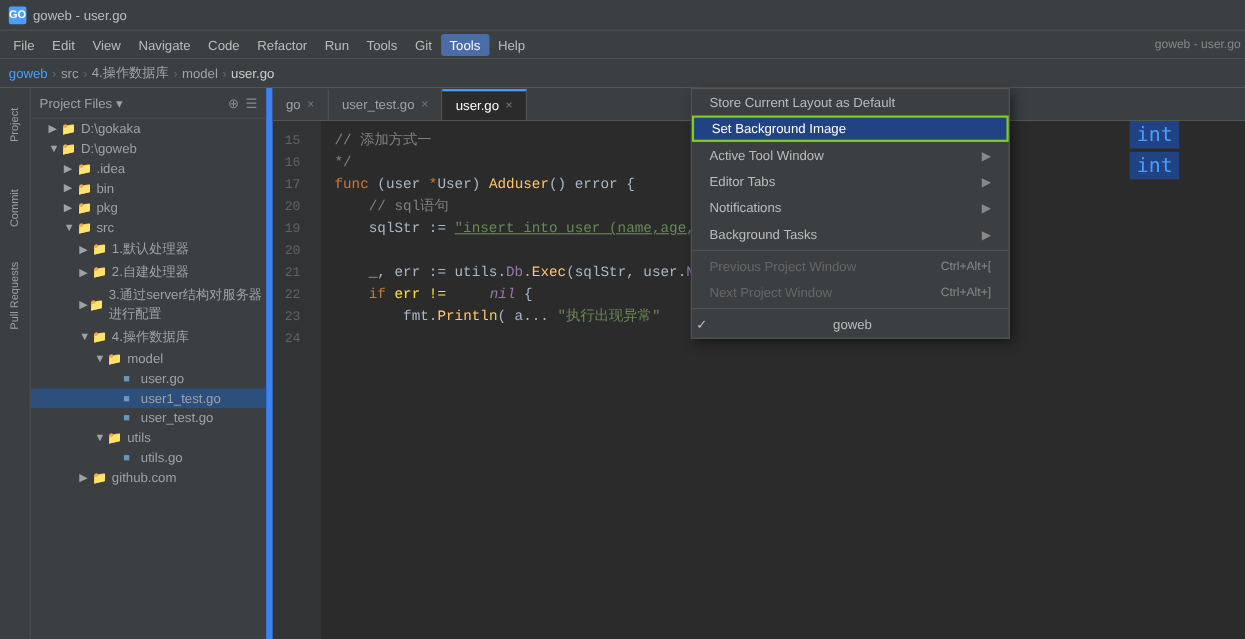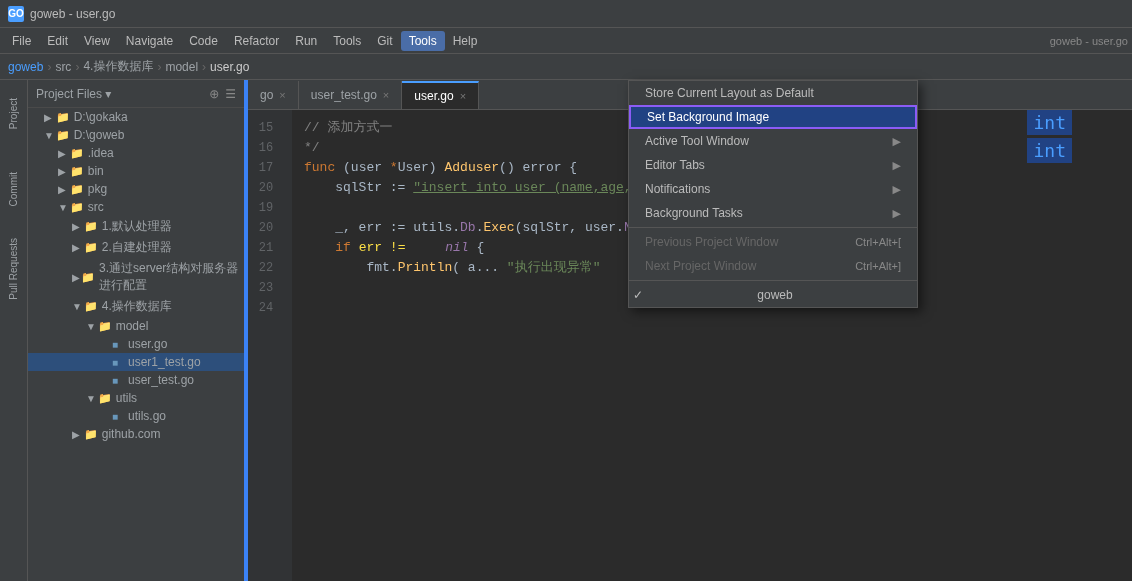--- a/index.html
+++ b/index.html
@@ -90,21 +90,21 @@
       cursor: pointer;
       border-radius: 3px;
       color: #9da2a6;
       font-size: 11px;
     }
 
     
     .file-tree {
       width: 220px;
       background: #3c3f41;
-      border-right: 4px solid #3b82f6;
+      border-right: 6px solid #3b82f6;
       overflow-y: auto;
       font-size: 12px;
     }
     .file-tree-header {
       height: 28px;
       display: flex;
       align-items: center;
       padding: 0 8px;
       color: #9da2a6;
       background: #3c3f41;
@@ -220,21 +220,21 @@
       display: flex;
       align-items: center;
       padding: 0 16px;
       color: #bbb;
       cursor: pointer;
       justify-content: space-between;
     }
     .dropdown-item.highlighted {
       background: #214283;
       color: white;
-      border: 2px solid #8b5cf6;
+      border: 2px solid #84cc16;
     }
     .dropdown-item.disabled { color: #666; cursor: default; }
     .dropdown-item.checked { padding-left: 4px; }
     .check-mark { width: 12px; margin-right: 4px; color: #bbb; }
     .shortcut { color: #888; font-size: 11px; }
     .submenu-arrow { color: #888; font-size: 11px; }
     .dropdown-separator {
       height: 1px;
       background: #555;
       margin: 2px 0;
@@ -424,20 +424,23 @@
         <div class="code-line">
           <span class="cmt">// 添加方式一</span>
         </div>
         <div class="code-line">
           <span style="color:#808080;">*/</span>
         </div>
         <div class="code-line">
           <span class="kw">func</span> <span style="color:#a9b7c6;">(user </span><span style="color:#cc7832;">*</span><span style="color:#a9b7c6;">User)</span> <span class="fn">Adduser</span><span style="color:#a9b7c6;">() </span><span style="color:#a9b7c6;">error {</span>
         </div>
         <div class="code-line">
+          <span class="cmt">&nbsp;&nbsp;&nbsp;&nbsp;// sql语句</span>
+        </div>
+        <div class="code-line">
           <span style="color:#a9b7c6;">&nbsp;&nbsp;&nbsp;&nbsp;sqlStr := </span><span style="color:#6a8759; text-decoration:underline;">"insert into user (name,age,sex</span>
         </div>
         <div class="code-line">&nbsp;</div>
         <div class="code-line">
           <span style="color:#a9b7c6;">&nbsp;&nbsp;&nbsp;&nbsp;_, err := utils.</span><span style="color:#9876aa;">Db</span><span style="color:#a9b7c6;">.</span><span class="fn">Exec</span><span style="color:#a9b7c6;">(sqlStr, user.</span><span style="color:#9876aa;">Name</span>
         </div>
         <div class="code-line">
           <span style="color:#a9b7c6;">&nbsp;&nbsp;&nbsp;&nbsp;</span><span class="kw">if</span><span style="color:#fde047;"> err != </span><span style="color:#9876aa; font-style:italic;margin-left:32px;">nil</span><span style="color:#a9b7c6;"> {</span>
         </div>
         <div class="code-line">

